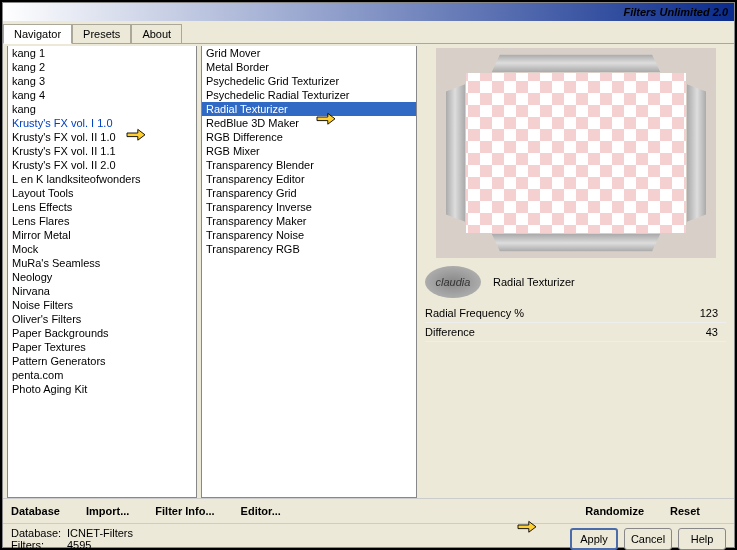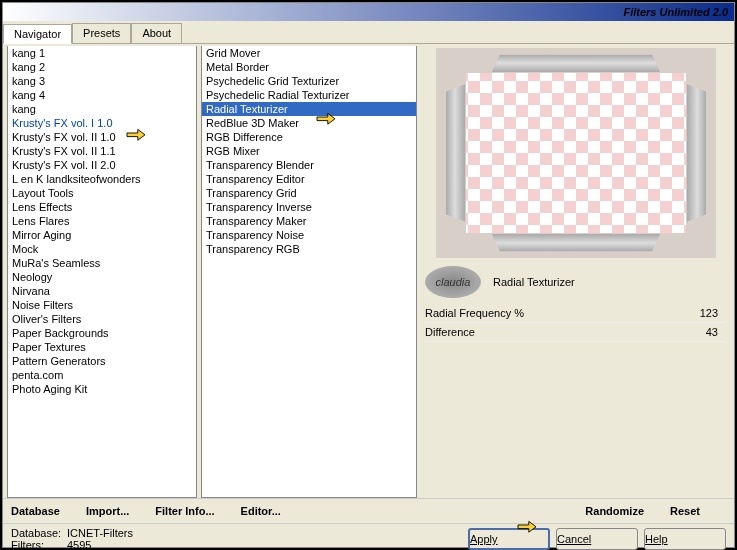--- a/index.html
+++ b/index.html
@@ -1,19 +1,19 @@
 <!DOCTYPE html>
 <html><head>
 <meta charset="utf-8">
 <style>
 * { box-sizing: border-box; margin: 0; padding: 0; font-family: Tahoma, Arial, sans-serif; font-size: 11px; }
 body { background: #000; width: 737px; height: 550px; position: relative; }
 .window { position: absolute; left: 2px; top: 2px; width: 733px; height: 546px; background: #ece9d8; border: 1px solid #888; }
 .titlebar { background: linear-gradient(to left, #0a2b8c, #fff); height: 18px; text-align: right; padding-right: 6px; font-weight: bold; font-style: italic; font-size: 14px; color: #000; }
-.tabs { display: flex; border-bottom: 1px solid #aca899; margin-top: 2px; }
+.tabs { display: flex; border-bottom: 1px solid #aca899; margin-top: 2px; align-items: flex-end; }
 .tab { padding: 3px 10px; border: 1px solid #aca899; border-bottom: none; background: #ece9d8; margin-right: 0; cursor: pointer; }
 .tab.active { background: #fff; border-bottom: 1px solid #fff; position: relative; top: 1px; }
 .main { display: flex; height: 454px; }
 .col1 { width: 190px; background: #fff; border: 1px solid #888; border-top: none; margin: 2px 2px 0 4px; overflow-y: scroll; }
 .col2 { width: 216px; background: #fff; border: 1px solid #888; border-top: none; margin: 2px 4px 0 2px; overflow-y: scroll; }
 .col3 { flex: 1; padding: 4px 8px 0 4px; display: flex; flex-direction: column; }
 .list-item { padding: 1px 4px; white-space: nowrap; cursor: pointer; color: #000; }
 .list-item.sel1 { color: #0040c0; }
 .list-item.sel2 { background: #316ac5; color: #fff; }
 .preview { width: 280px; height: 210px; margin: 0 auto 8px auto; position: relative; background: #d8d0c8; }
@@ -24,21 +24,21 @@
 .pf-left { left: 8px; top: 40px; width: 22px; height: 130px; background: linear-gradient(90deg,#aaa,#ddd,#aaa); transform: perspective(100px) rotateY(-30deg); }
 .pf-right { right: 8px; top: 40px; width: 22px; height: 130px; background: linear-gradient(90deg,#aaa,#ddd,#aaa); transform: perspective(100px) rotateY(30deg); }
 .filter-title-row { display: flex; align-items: center; margin-bottom: 6px; }
 .logo { width: 56px; height: 32px; background: radial-gradient(#888, #bbb); border-radius: 50%; display: flex; align-items: center; justify-content: center; font-style: italic; font-size: 9px; color: #333; margin-right: 12px; }
 .filter-name { flex: 1; }
 .params { width: 100%; }
 .param-row { display: flex; justify-content: space-between; padding: 3px 8px 3px 0; border-bottom: 1px solid #eee; text-align: center; }
 .button-row { display: flex; padding: 6px 8px; border-top: 1px solid #ccc; }
 .link-btn { font-weight: bold; margin-right: 26px; cursor: pointer; }
 .spacer { flex: 1; }
-.btn { width: 82px; height: 22px; border: 1px solid #888; background: #ece9d8; margin-left: 6px; cursor: pointer; line-height: 20px; border-radius: 3px; text-decoration: underline; }
+.btn { width: 48px; height: 22px; border: 1px solid #888; background: #ece9d8; margin-left: 6px; cursor: pointer; text-align: center; line-height: 20px; border-radius: 3px; }
 .btn.default { border: 2px solid #4a6caa; line-height: 18px; }
 .status { padding: 3px 8px; border-top: 1px solid #ccc; }
 .status-row { display: flex; }
 .status-label { width: 56px; }
 .pointer { position: absolute; font-size: 18px; pointer-events: none; }
 .pointer svg { width: 22px; height: 18px; }
 ::-webkit-scrollbar { width: 16px; }
 ::-webkit-scrollbar-track { background: #f0f0f0; border: 1px solid #ccc; }
 ::-webkit-scrollbar-thumb { background: #c8c8c8; border: 1px solid #888; }
 </style>
@@ -62,21 +62,21 @@
         <div class="list-item">kang 4</div>
         <div class="list-item">kang</div>
         <div class="list-item sel1">Krusty's FX vol. I 1.0</div>
         <div class="list-item">Krusty's FX vol. II 1.0</div>
         <div class="list-item">Krusty's FX vol. II 1.1</div>
         <div class="list-item">Krusty's FX vol. II 2.0</div>
         <div class="list-item">L en K landksiteofwonders</div>
         <div class="list-item">Layout Tools</div>
         <div class="list-item">Lens Effects</div>
         <div class="list-item">Lens Flares</div>
-        <div class="list-item">Mirror Aging</div>
+        <div class="list-item">Mirror Metal</div>
         <div class="list-item">Mock</div>
         <div class="list-item">MuRa's Seamless</div>
         <div class="list-item">Neology</div>
         <div class="list-item">Nirvana</div>
         <div class="list-item">Noise Filters</div>
         <div class="list-item">Oliver's Filters</div>
         <div class="list-item">Paper Backgrounds</div>
         <div class="list-item">Paper Textures</div>
         <div class="list-item">Pattern Generators</div>
         <div class="list-item">penta.com</div>

